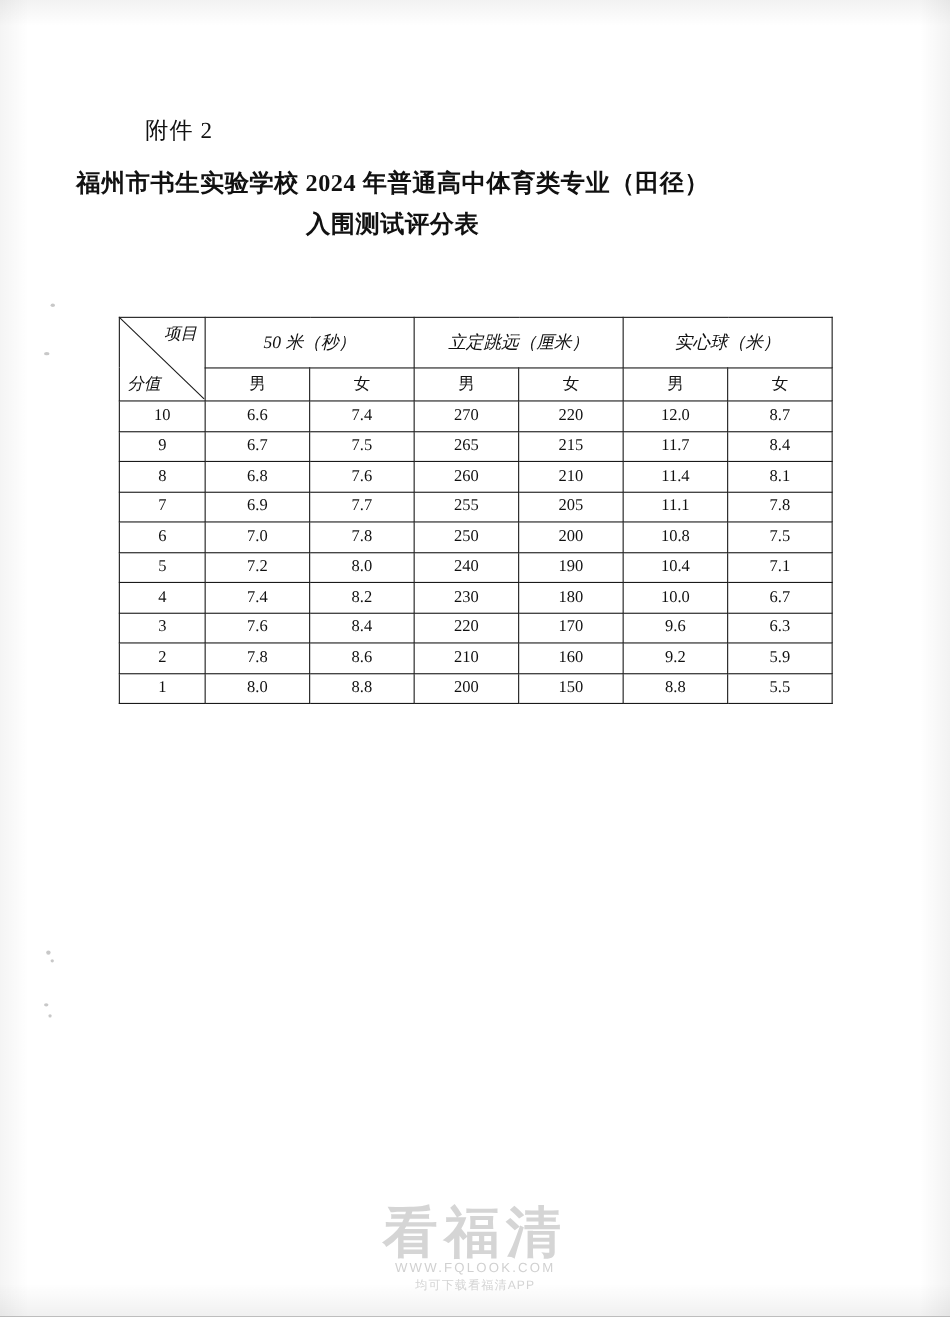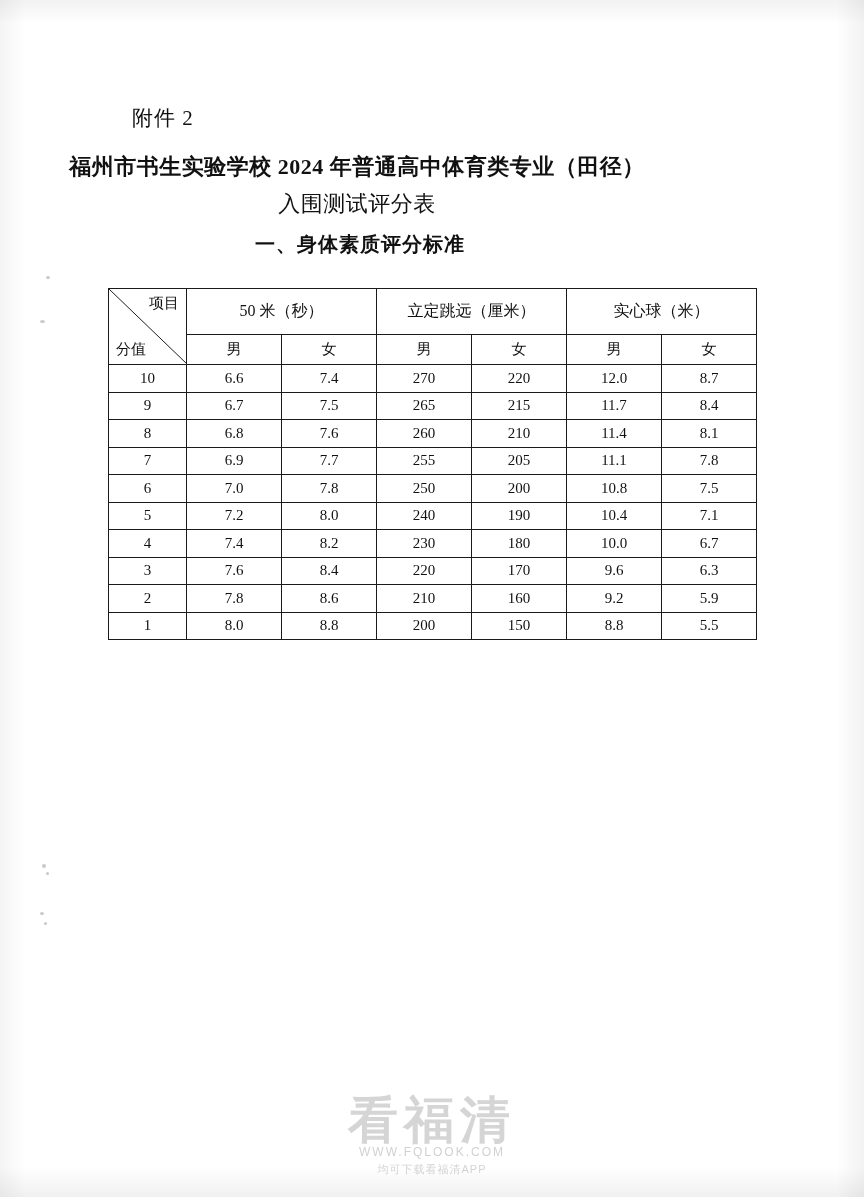--- a/index.html
+++ b/index.html
@@ -45,21 +45,21 @@
   }
   .title-line1 {
     font-size: 22px;
     font-weight: bold;
     letter-spacing: 0.5px;
     line-height: 34px;
     padding-left: 18px;
   }
   .title-line2 {
     font-size: 22px;
-    font-weight: normal;
+    font-weight: bold;
     letter-spacing: 0.5px;
     line-height: 40px;
     padding-left: 18px;
   }
   .section-heading {
     font-size: 20px;
     font-weight: bold;
     letter-spacing: 1px;
     line-height: 40px;
     padding-left: 24px;
@@ -78,20 +78,21 @@
   }
   table.score-table td, table.score-table th {
     border: 1px solid #1a1a1a;
     text-align: center;
     font-weight: normal;
     font-family: "Liberation Serif", "DejaVu Serif", serif;
   }
   .hdr-group {
     height: 45px;
     font-size: 16px;
+    font-style: italic;
   }
   .hdr-sub {
     height: 30px;
     font-size: 15px;
   }
   .body-row td {
     height: 24.5px;
     font-size: 15px;
   }
   
@@ -167,21 +168,20 @@
   <div class="speck" style="left:42px;  top:864px; width:4px; height:4px;"></div>
   <div class="speck" style="left:46px;  top:872px; width:3px; height:3px;"></div>
   <div class="speck" style="left:40px;  top:912px; width:4px; height:3px;"></div>
   <div class="speck" style="left:44px;  top:922px; width:3px; height:3px;"></div>
 
   <div class="attachment-label">附件 2</div>
 
   <div class="title-block">
     <div class="title-line1">福州市书生实验学校 2024 年普通高中体育类专业（田径）</div>
     <div class="title-line2">入围测试评分表</div>
-    <div class="section-heading">一、身体素质评分标准</div>
   </div>
 
   <div class="table-wrap">
     <table class="score-table">
       <colgroup>
         <col style="width:78px">
         <col style="width:95px">
           <col style="width:95px">
         <col style="width:95px">
           <col style="width:95px">

